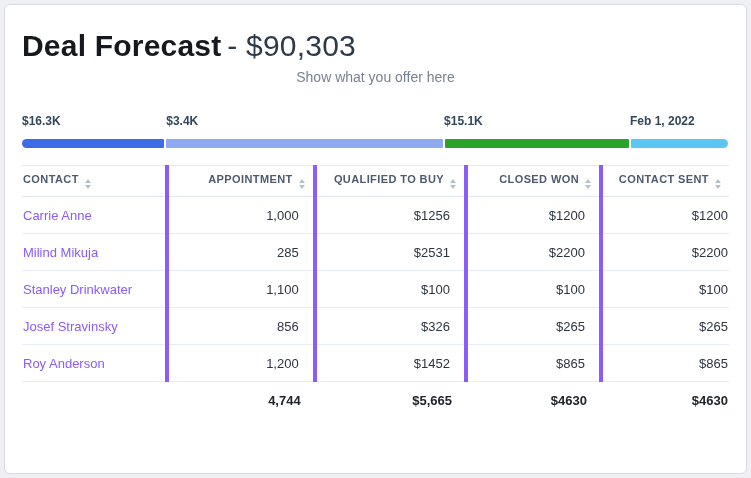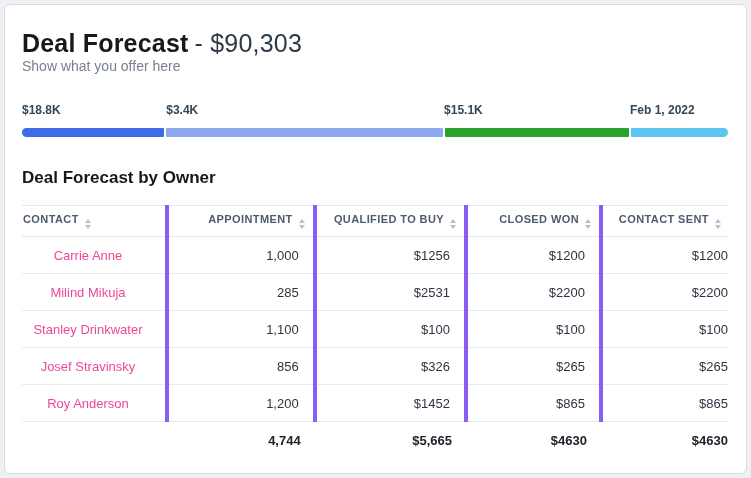--- a/index.html
+++ b/index.html
@@ -11,23 +11,23 @@
   }
   .card {
     position:absolute; inset:4px;
     background:#ffffff;
     border:1px solid #d6dbe4;
     border-radius:6px;
     padding:24px 17px 0 17px;
     overflow:hidden;
   }
   
-  .title-line { font-size:25px; color:#2e3a48; letter-spacing:.2px; }
+  .title-line { font-size:30px; color:#2e3a48; letter-spacing:.2px; }
   .title-line .main { font-weight:bold; color:#161a1e; margin-right:6px; }
-  .subtitle { font-size:14px; color:#77818f; }
+  .subtitle { margin-top:6px; font-size:14px; color:#77818f;text-align:center; }
 
   
   .bar-labels { position:relative; height:15px; margin-top:29px; }
   .bar-labels span {
     position:absolute; top:0;
     font-size:12px; font-weight:bold; color:#33475b; white-space:nowrap;
   }
   .bar { display:flex; gap:2px; height:9px; margin-top:10px; }
   .bar .seg { height:100%; border-radius:1px; }
   .bar .seg:first-child { border-radius:5px 1px 1px 5px; }
@@ -47,22 +47,22 @@
   thead th:first-child { text-align:left; padding-left:1px; }
   thead th + th, tbody td + td { border-left:4px solid #8b5cf6; }
   tbody td {
     height:37px;
     border-bottom:1px solid #e6ebf4;
     font-size:13px; color:#2e3440;
     text-align:right; padding-right:14px;
   }
   tbody td:last-child { padding-right:1px; }
   tbody td:first-child {
-    text-align:center; padding-left:1px; padding-right:12px;
-    color:#ec4899; cursor:pointer;
+    text-align:left; padding-left:1px; padding-right:12px;
+    color:#8b5cf6; cursor:pointer;
   }
   tfoot td {
     height:37px; font-size:13px; font-weight:bold; color:#20252c;
     text-align:right; padding-right:14px; vertical-align:middle;
   }
   tfoot td:last-child { padding-right:1px; }
 
   
   .sort {
     display:inline-flex; flex-direction:column; gap:2px;
@@ -77,33 +77,32 @@
 <body>
 
 <div class="card">
 
   <div class="title-line">
     <span class="main">Deal Forecast</span><span>- $90,303</span>
   </div>
   <div class="subtitle">Show what you offer here</div>
 
   <div class="bar-labels">
-      <span style="left: 0%;">$18.8K</span>
+      <span style="left: 0%;">$16.3K</span>
       <span style="left: 20.4%;">$3.4K</span>
       <span style="left: 59.7%;">$15.1K</span>
       <span style="left: 86%;">Feb 1, 2022</span>
     </div>
   <div class="bar">
       <div class="seg" style="width: 20.1%; background: rgb(61, 108, 230);"></div>
       <div class="seg" style="width: 39.2%; background: rgb(142, 169, 240);"></div>
       <div class="seg" style="width: 26%; background: rgb(42, 163, 42);"></div>
       <div class="seg" style="width: 13.7%; background: rgb(92, 198, 242);"></div>
     </div>
 
-  <div class="section-title">Deal Forecast by Owner</div>
 
   <table>
     <colgroup>
         <col style="width: 20.5%;">
         <col style="width: 20.9%;">
         <col style="width: 21.4%;">
         <col style="width: 19.1%;">
         <col style="width: 18.1%;">
       </colgroup>
     <thead>

